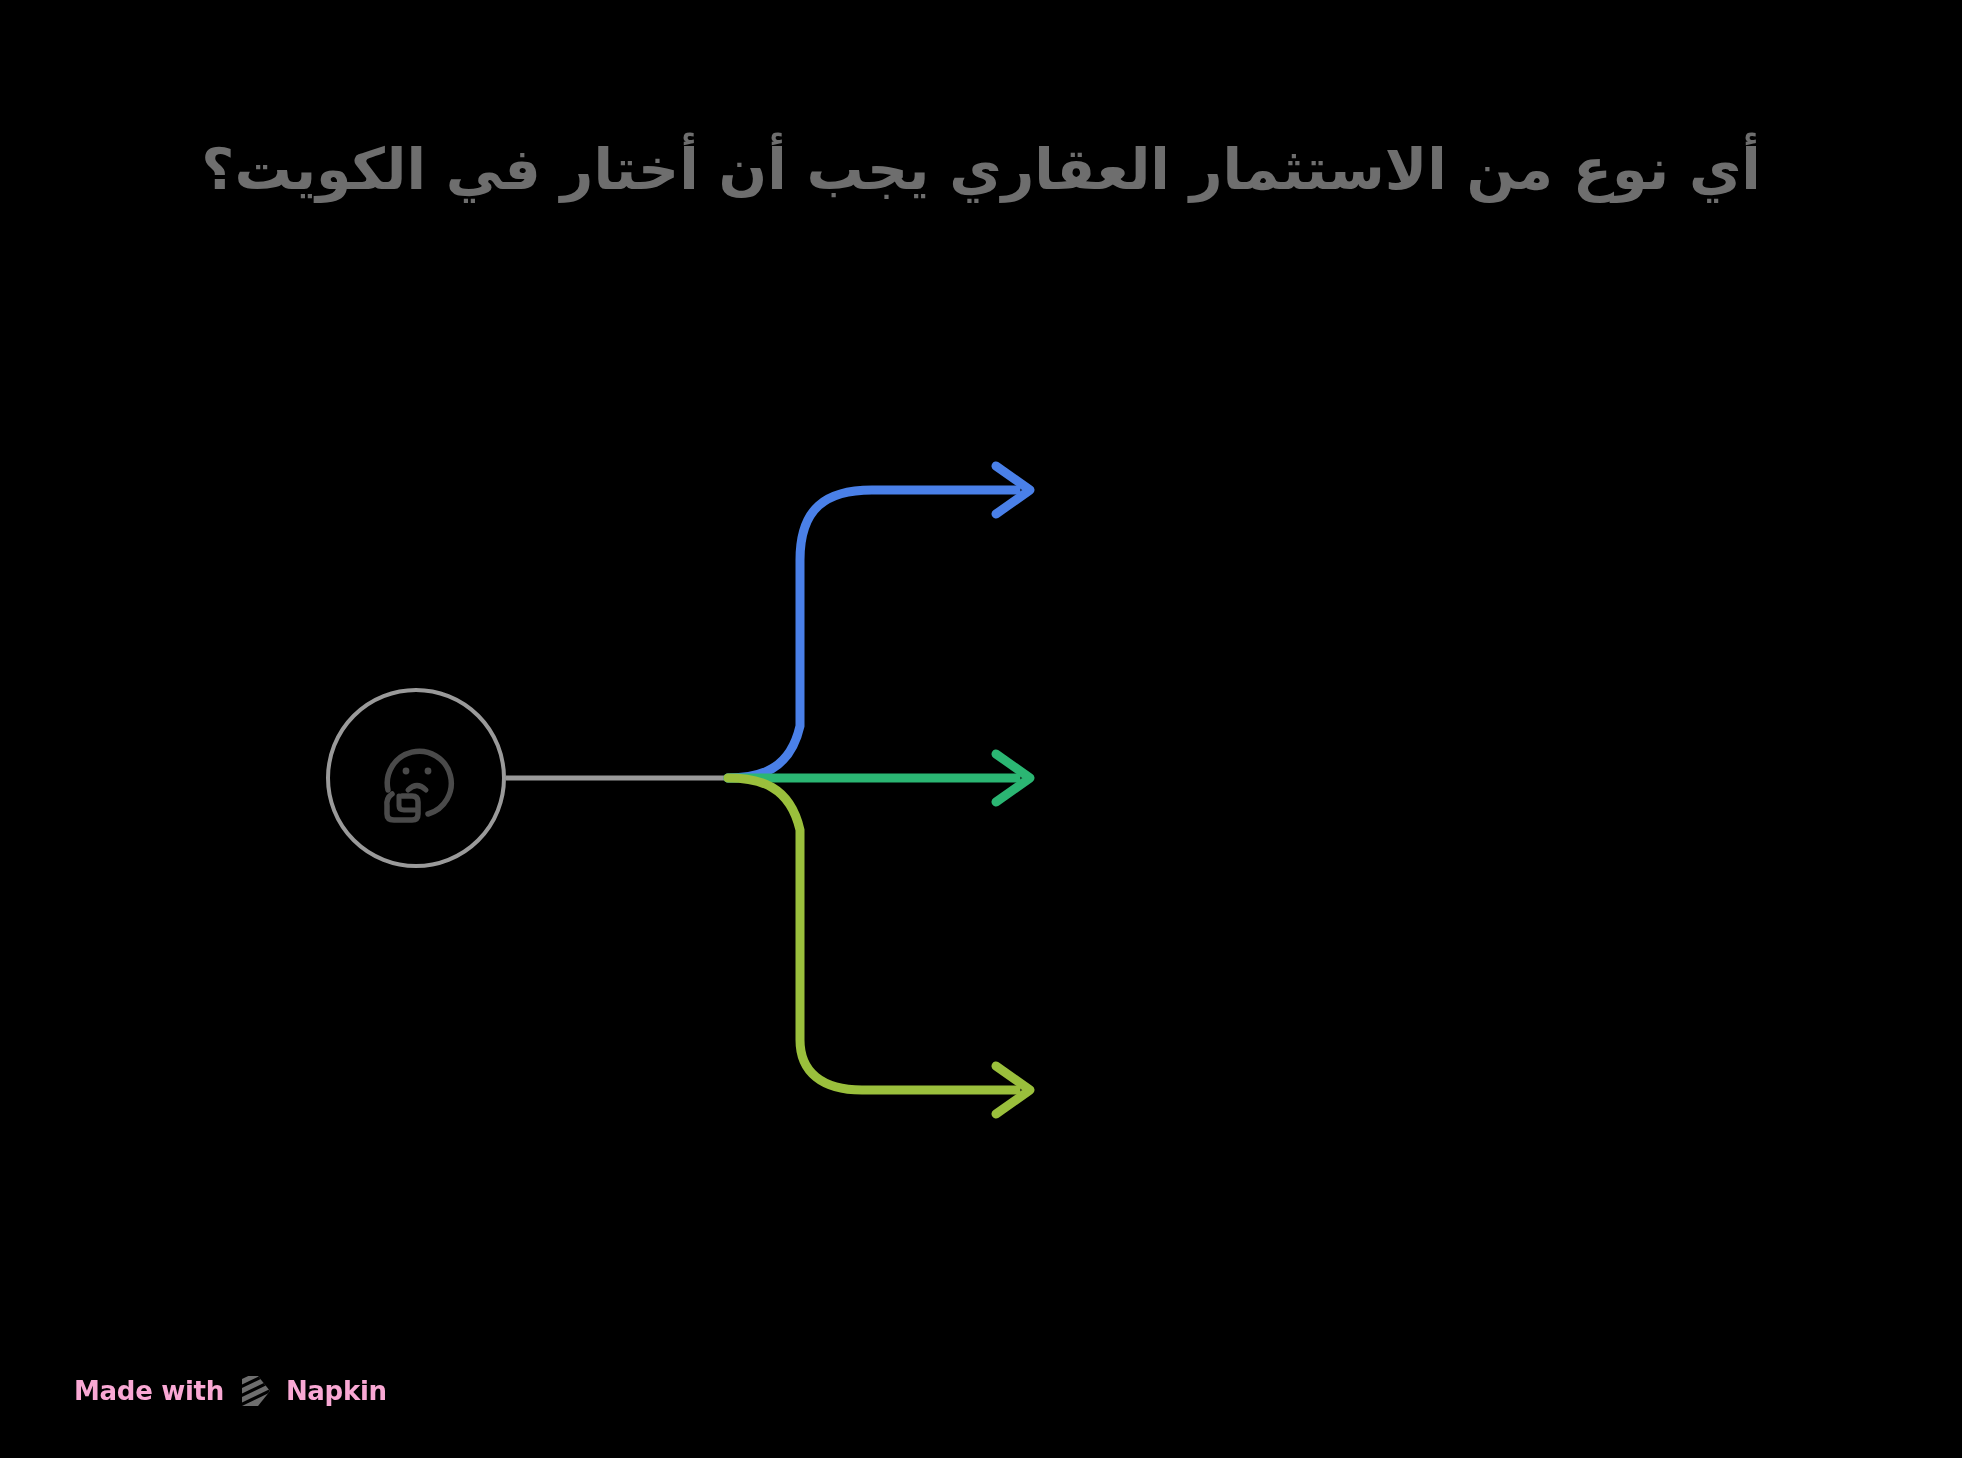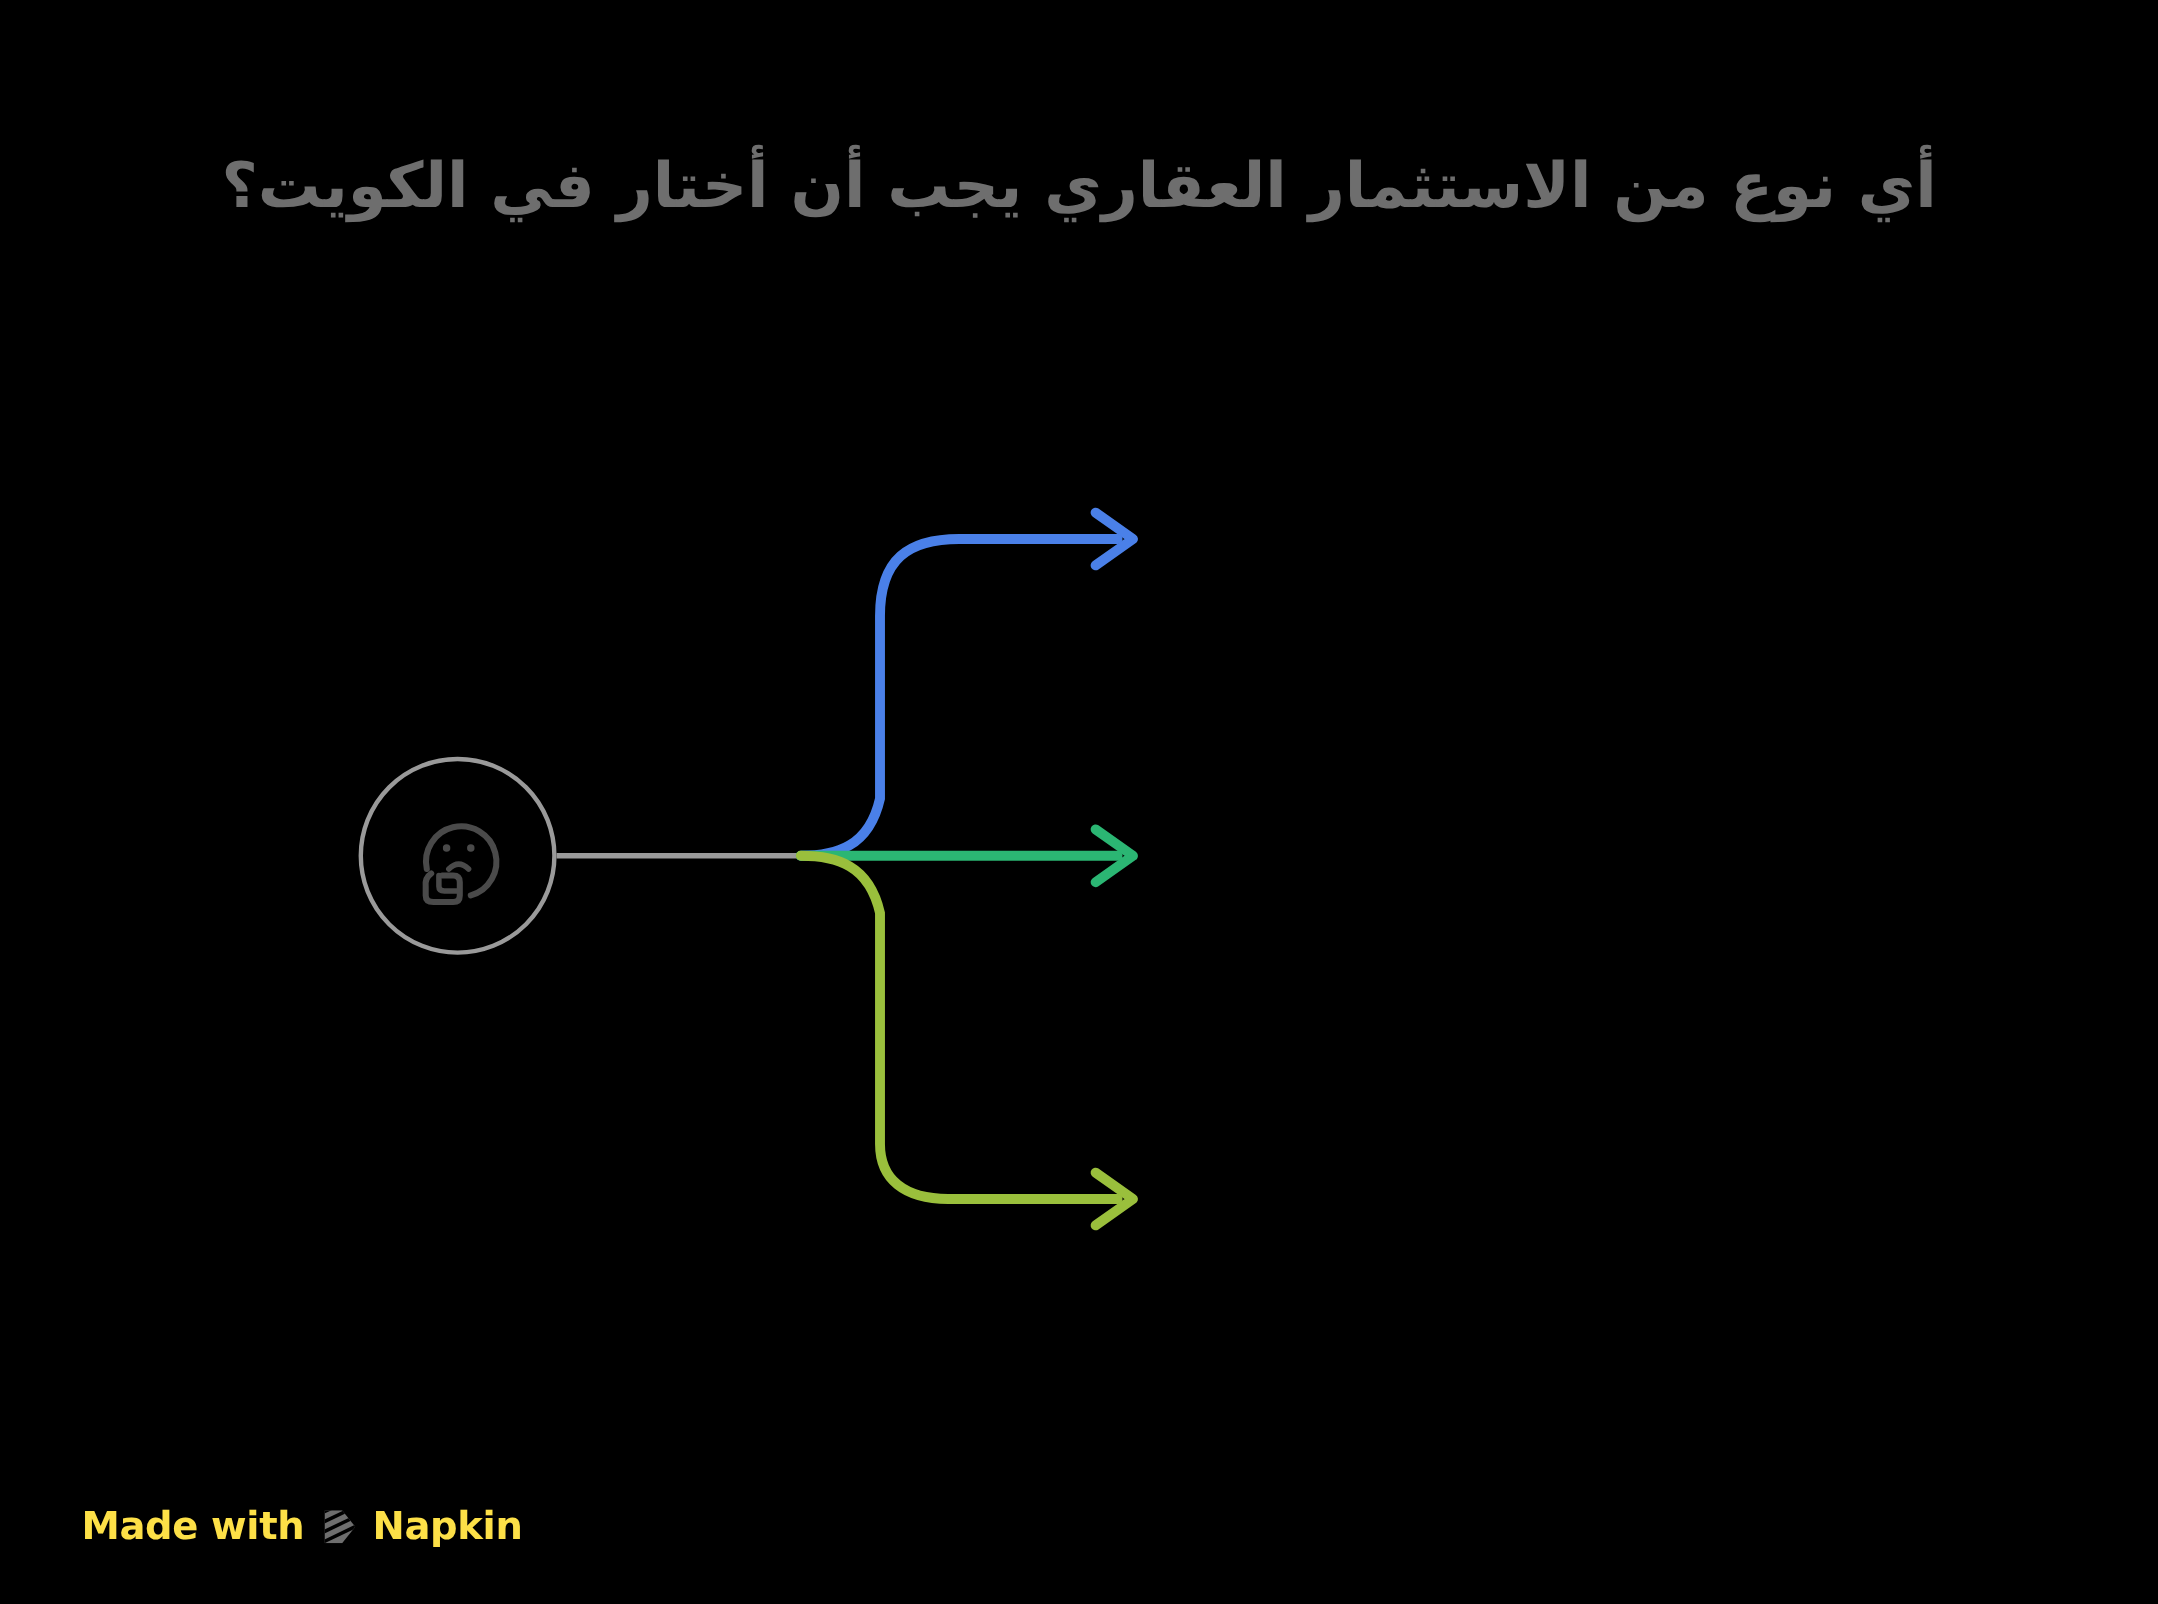--- a/index.html
+++ b/index.html
@@ -35,21 +35,21 @@
   
   .branch { position:absolute; }
 
   
   #footer {
     position:absolute; left:74px; bottom:50px;
     display:flex; align-items:center; gap:14px;
     direction:ltr;
   }
   #footer .fw {
-    font-size:35px; font-weight:700; color:#fde047;
+    font-size:26px; font-weight:700; color:#f9a8d4;
     letter-spacing:-0.3px;
   }
   #footer .flogo { display:block; }
 </style>
 </head>
 <body>
 
 <div id="stage">
 
   <div id="title">أي نوع من الاستثمار العقاري يجب أن أختار في الكويت؟</div>

